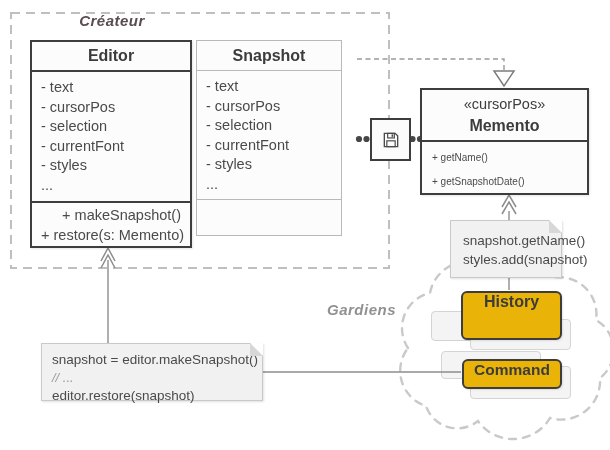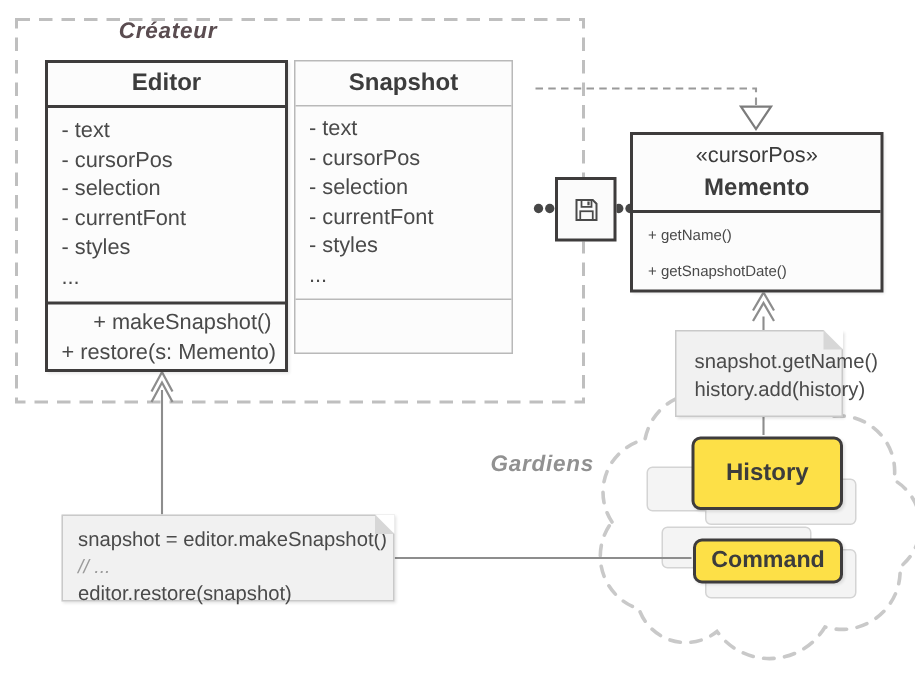--- a/index.html
+++ b/index.html
@@ -27,22 +27,22 @@
   #snapshot .attrs { height:129px; border-bottom:1.5px solid #b9b9b9; padding:6px 9px; }
   #snapshot .methods { padding:3px 9px; }
 
   #memento { left:420px; top:88px; width:169px; height:107px; }
   #memento .hdr { padding:4px 0 3px 0; height:auto; }
   #memento .stereotype { font-weight:normal; font-size:14.5px; line-height:21px; }
   #memento .cname { font-size:16px; line-height:22px; }
   #memento .methods { padding:4px 10px; }
   #memento .row { font-size:10px; line-height:24px; }
 
-  .card { position:absolute; box-sizing:border-box; background:#fde047; border:2px solid #3e3c3c;
-          border-radius:6px; display:flex; align-items:center; justify-content:center;
+  .card { position:absolute; box-sizing:border-box; background:#eab308; border:2px solid #3e3c3c;
+          border-radius:6px; display:flex; align-items:flex-start; justify-content:center;
           font-weight:bold; color:#3c3c3c; box-shadow:1px 1px 2px rgba(0,0,0,.10); z-index:5; }
   #history { left:461px; top:291px; width:101px; height:49px; font-size:16px; }
   #command { left:462px; top:359px; width:100px; height:30px; font-size:15.5px; }
 
   .ghost { position:absolute; box-sizing:border-box; background:#f4f4f4; border:1.5px solid #d4d4d4;
            border-radius:4px; z-index:3; }
   #ghost1 { left:431px; top:311px; width:45px; height:30px; }
   #ghost2 { left:470px; top:319px; width:101px; height:31px; }
   #ghost3 { left:441px; top:351px; width:100px; height:28px; }
   #ghost4 { left:470px; top:366px; width:101px; height:33px; }
@@ -166,21 +166,21 @@
 
   <div class="card" id="history">
     <span>History</span>
   </div>
   <div class="card" id="command">
     <span>Command</span>
   </div>
 
   <div class="note" id="note-caretaker">
     <div class="line">snapshot.getName()</div>
-    <div class="line">history.add(history)</div>
+    <div class="line">styles.add(snapshot)</div>
   </div>
 
   <div class="note" id="note-client">
     <div class="line">snapshot = editor.makeSnapshot()</div>
     <div class="line muted">// ...</div>
     <div class="line">editor.restore(snapshot)</div>
   </div>
 
 </div>
 

